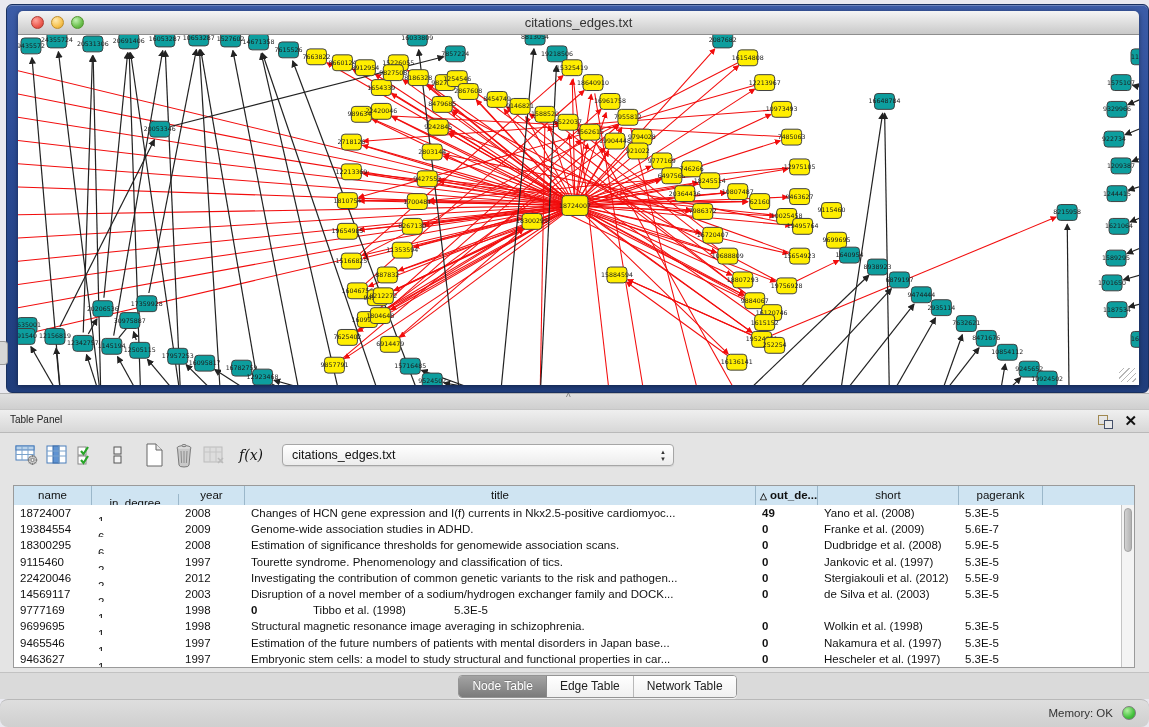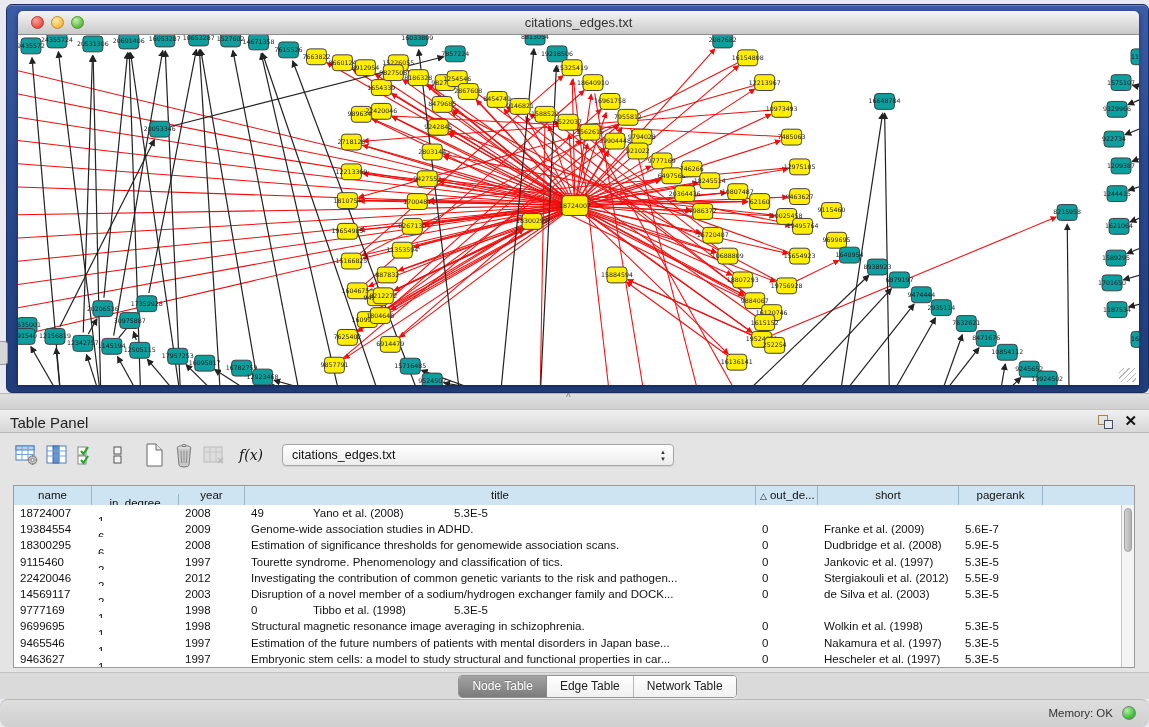--- a/index.html
+++ b/index.html
@@ -29,21 +29,21 @@
     border:1px solid #9a9a9a;border-left:none;border-radius:0 4px 4px 0;}
 
   
   .sep-strip{position:absolute;left:0;top:393px;width:1149px;height:16px;box-sizing:border-box;
     background:linear-gradient(#e0e0e0,#cfcfcf);border-top:1px solid #b5b5b5;}
   .sep-handle{position:absolute;left:566px;top:-1px;font-size:10px;color:#777;line-height:10px;}
 
   
   .panel-header{position:absolute;left:0;top:409px;width:1149px;height:24px;box-sizing:border-box;
     background:linear-gradient(#efefef,#d7d7d7);border-top:1px solid #c6c6c6;border-bottom:1px solid #b9b9b9;}
-  .panel-title{position:absolute;left:10px;top:4px;font-size:15px;color:#222;}
+  .panel-title{position:absolute;left:10px;top:4px;font-size:10px;color:#222;}
   .float-btn{position:absolute;right:36px;top:5px;width:15px;height:14px;}
   .float-btn .sq1{position:absolute;left:0;top:0;width:8px;height:8px;border:1.4px solid #a08850;}
   .float-btn .sq2{position:absolute;right:0;bottom:0;width:7px;height:7px;border:1.4px solid #44506a;background:#e9e9e9;}
   .close-btn{position:absolute;right:12px;top:2px;font-size:15px;font-weight:bold;color:#111;cursor:default;}
 
   
   .panel-content{position:absolute;left:0;top:433px;width:1149px;height:239px;background:#e4e4e4;}
   .toolbar{position:absolute;left:12px;top:7px;height:30px;display:flex;align-items:center;}
   .tb-btn{width:30px;height:28px;display:flex;align-items:center;justify-content:center;border-radius:4px;}
   .tb-btn.gap{margin-left:7px;align-items:center;}
@@ -56,21 +56,21 @@
 
   
   .table-wrap{position:absolute;left:13px;top:52px;width:1122px;height:183px;box-sizing:border-box;
     background:#404040;border:1px solid #9a9a9a;}
   .thead{display:flex;height:19px;background:#cfe4f2;border-bottom:1px solid #9bb7ca;}
   .th{box-sizing:border-box;border-right:1px solid #9bb7ca;font-size:11.5px;line-height:18px;color:#111;
       text-align:center;white-space:nowrap;overflow:hidden;}
   .th .sort-ic{font-size:9px;margin-right:3px;color:#222;}
   .th.c4{text-align:left;padding-left:4px;}
   .th.filler{flex:1;border-right:none;}
-  .c0{width:78px;} .c1{width:87px;margin-top:8px;} .c2{width:66px;} .c3{width:511px;} .c4{width:62px;} .c5{width:141px;} .c6{width:84px;}
+  .c0{width:78px;} .c1{width:87px;margin-top:8px;} .c2{width:66px;} .c3{width:511px;} .c4{width:62px;font-weight:bold;} .c5{width:141px;} .c6{width:84px;}
   .tbody{position:absolute;left:0;top:19px;right:13px;bottom:0;overflow:hidden;}
   .tr{display:flex;height:16.2px;background:#fff;}
   .td{box-sizing:border-box;padding-left:6px;font-size:11.5px;line-height:16px;color:#111;
       white-space:nowrap;overflow:hidden;}
   .vscroll{position:absolute;top:19px;right:0;bottom:0;width:13px;box-sizing:border-box;
     background:#f4f4f4;border-left:1px solid #c5c5c5;}
   .vthumb{position:absolute;top:3px;left:2px;width:8px;height:44px;border-radius:4px;
     background:linear-gradient(90deg,#d2d2d2,#b3b3b3);border:1px solid #a2a2a2;box-sizing:border-box;}
 
   
@@ -909,20 +909,21 @@
           <div class="th c4"><span class="sort-ic">△</span><span>out_de...</span></div>
           <div class="th c5"><span>short</span></div>
           <div class="th c6"><span>pagerank</span></div>
           <div class="th filler"></div>
         </div>
       <div class="tbody" id="tbody">
           <div class="tr">
             <div class="td c0">18724007</div>
             <div class="td c1">1</div>
             <div class="td c2">2008</div>
+            <div class="td c3">Changes of HCN gene expression and I(f) currents in Nkx2.5-positive cardiomyoc...</div>
             <div class="td c4">49</div>
             <div class="td c5">Yano et al. (2008)</div>
             <div class="td c6">5.3E-5</div>
           </div>
           <div class="tr">
             <div class="td c0">19384554</div>
             <div class="td c1">6</div>
             <div class="td c2">2009</div>
             <div class="td c3">Genome-wide association studies in ADHD.</div>
             <div class="td c4">0</div>

